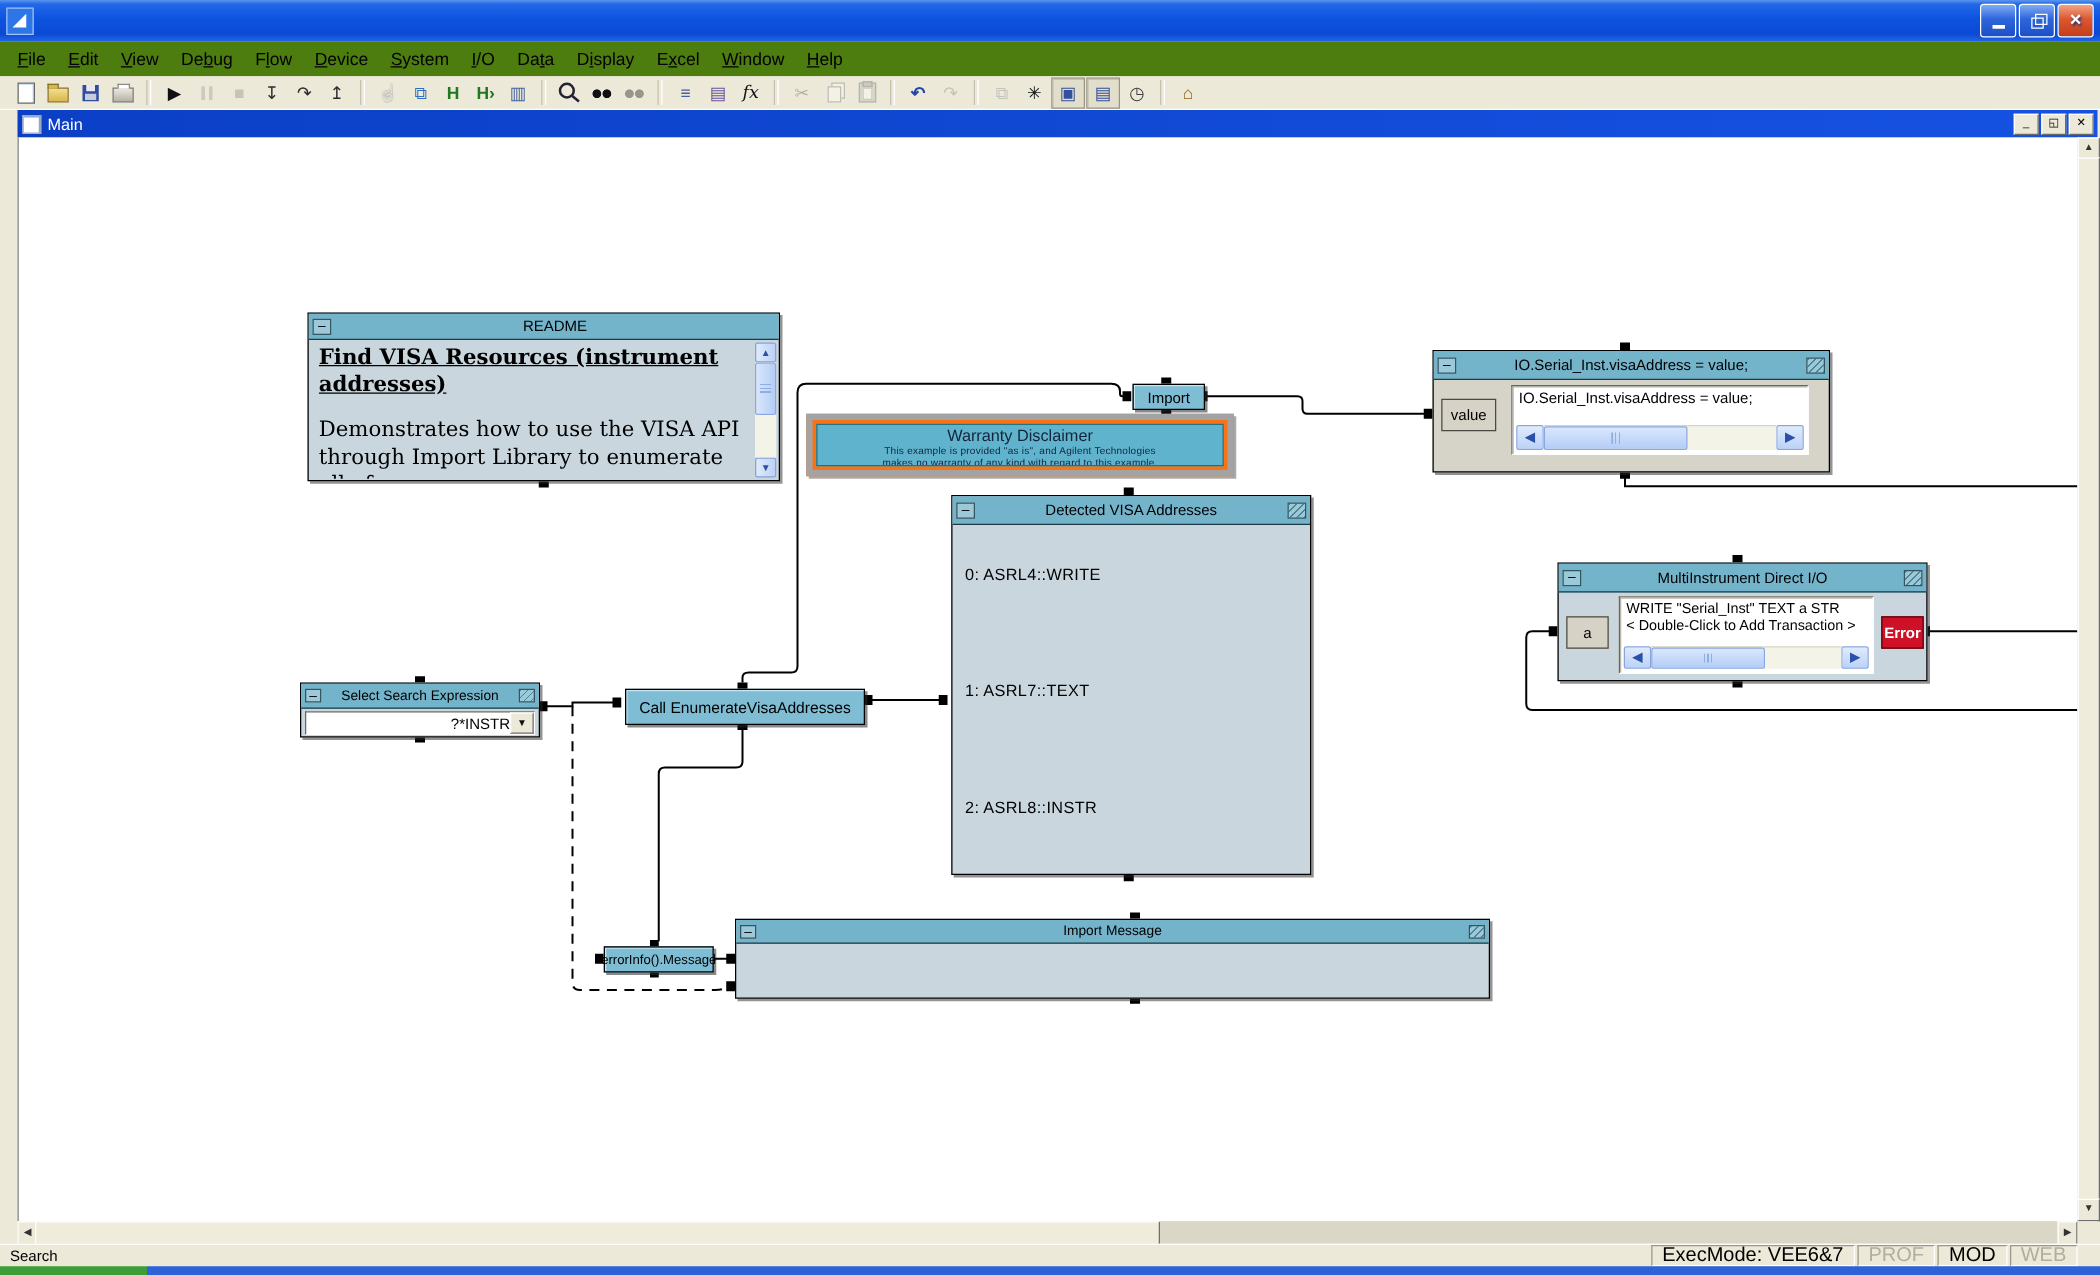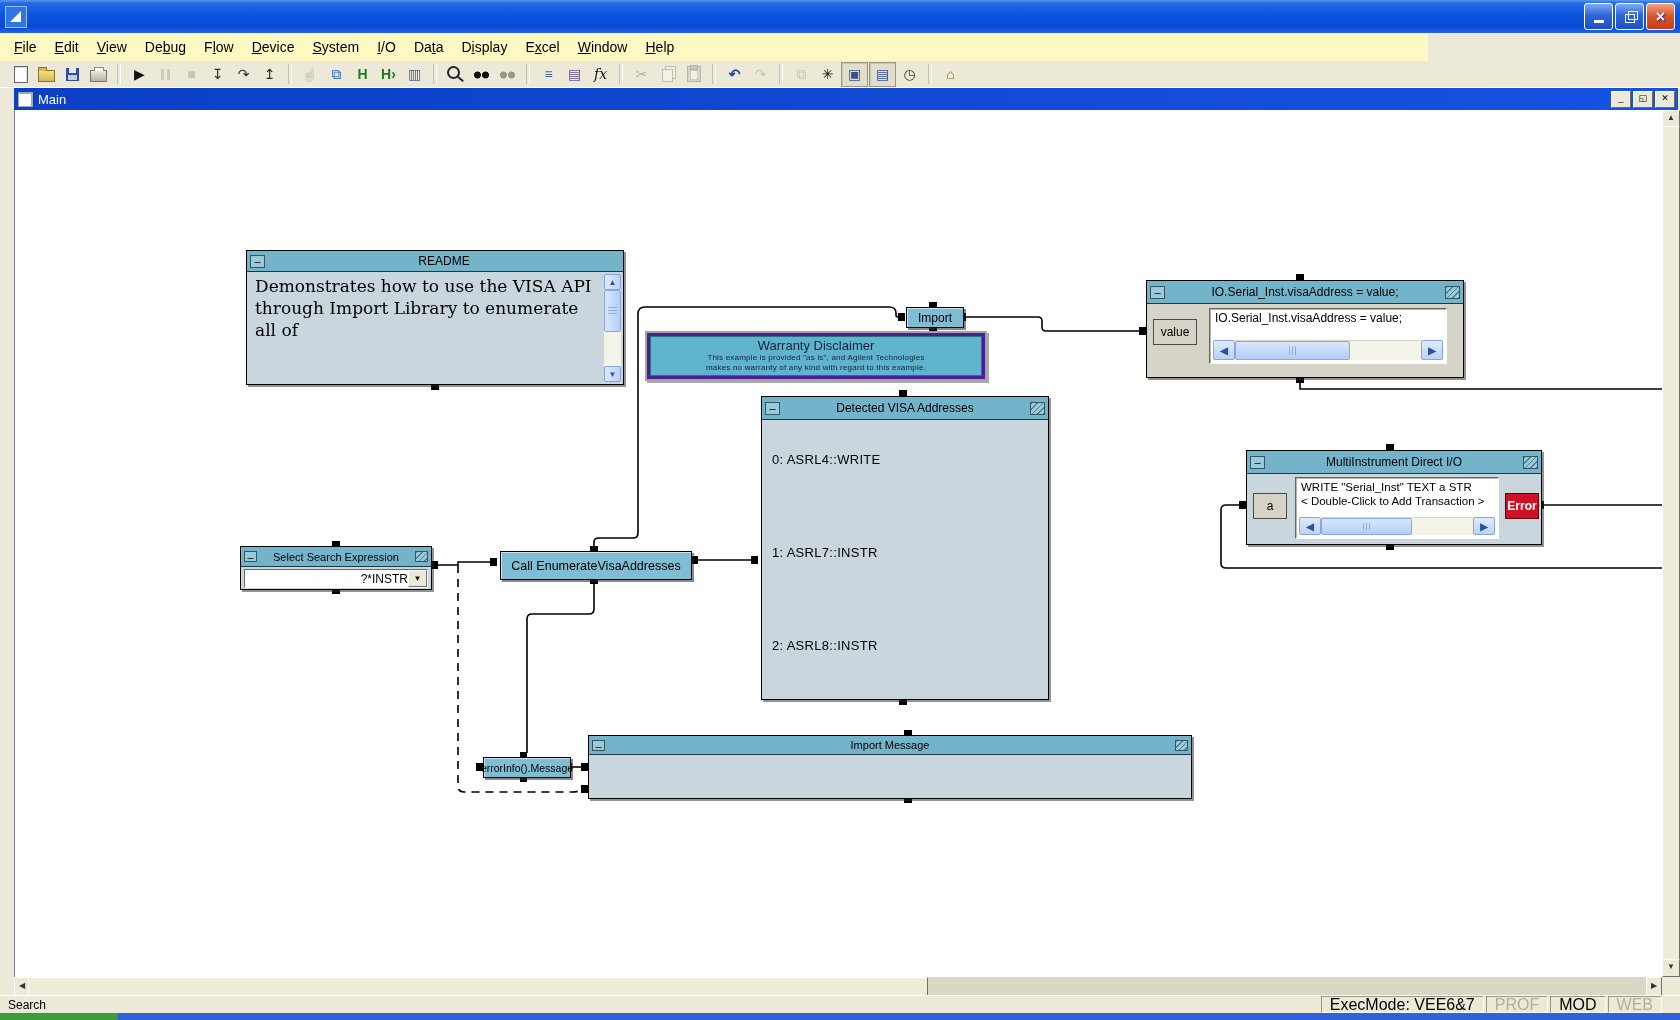--- a/index.html
+++ b/index.html
@@ -16,21 +16,21 @@
     border-top:11px solid #fff;border-left:11px solid transparent;transform:rotate(90deg)}
   .win-controls{margin-left:auto;display:flex;gap:2px;padding-right:5px}
   .win-btn{width:27px;height:25px;border-radius:3px;border:1px solid #fff;
     background:linear-gradient(180deg,#7FACF4,#2E66DA 45%,#1C4FC6);
     display:flex;align-items:center;justify-content:center;color:#fff}
   .win-btn.close{background:linear-gradient(180deg,#F2A384,#DC5830 45%,#C43D18);font-size:16px;font-weight:bold}
   .g-min{width:10px;height:3px;background:#fff;margin-top:10px}
   .g-restore{width:8px;height:7px;border:1px solid #fff;position:relative;margin-top:3px}
   .g-restore::before{content:"";position:absolute;left:2px;top:-4px;width:8px;height:7px;border:1px solid #fff}
 
-  .menubar{position:absolute;left:0;top:33px;width:1428px;height:28px;background:#fef9c3;
+  .menubar{position:absolute;left:0;top:33px;width:1680px;height:28px;background:#4d7c0f;
     display:flex;align-items:center;padding-left:5px;box-sizing:border-box;font-size:14px}
   .menu-item{padding:4px 9px;white-space:nowrap}
 
   .toolbar{position:absolute;left:0;top:61px;width:1680px;height:27px;background:#ECE9D8;
     display:flex;align-items:center;padding-left:8px;box-sizing:border-box;gap:1px;
     border-bottom:1px solid #fff}
   .tbtn{width:25px;height:23px;display:flex;align-items:center;justify-content:center;flex:0 0 auto}
   .tbtn.boxed{border:1px solid #9a9684;background:#E2DECC;box-shadow:inset 1px 1px 0 #c9c5b2}
   .tsep{width:2px;height:20px;border-left:1px solid #C5C1AE;border-right:1px solid #fff;margin:0 5px;flex:0 0 auto}
   .glyph{font-size:14px;line-height:1}
@@ -117,21 +117,21 @@
   .ytrack{flex:1;background:#F4F3E8;position:relative}
   .ythumb{position:absolute;left:0;right:0;background:linear-gradient(90deg,#DAE7FC,#B4CDF6);
     border:1px solid #88A8E4;border-radius:2px;box-sizing:border-box}
   .ythumb::after{content:"";position:absolute;top:50%;left:3px;right:3px;height:8px;margin-top:-4px;
     background:repeating-linear-gradient(180deg,#8FAFE4 0 1px,transparent 1px 3px)}
 
   
   .readme-body{position:absolute;left:8px;top:24px;right:26px;bottom:1px;overflow:hidden;
     font-family:"DejaVu Serif","Liberation Serif",serif;font-size:17px;line-height:22px}
   .readme-head{font-weight:bold;text-decoration:underline;margin-bottom:14px}
-  .warranty-outer{position:absolute;border:2px solid #a3a3a3;background:#4c1d95;padding:3px;box-sizing:border-box;
+  .warranty-outer{position:absolute;border:5px solid #a3a3a3;background:#f97316;padding:3px;box-sizing:border-box;
     box-shadow:2px 2px 0 rgba(40,40,40,.4)}
   .warranty-inner{width:100%;height:100%;background:#5FB3CC;border:1px solid #23707F;box-sizing:border-box;
     text-align:center;color:#14233B;overflow:hidden}
   .warranty-title{font-size:13px;margin-top:1px}
   .warranty-line{font-size:8px;line-height:10px;letter-spacing:.2px}
   .dd{position:absolute;background:#fff;border:1px solid;border-color:#6a675c #fff #fff #6a675c;display:flex;box-sizing:border-box}
   .dd-value{flex:1;text-align:right;font-size:12px;line-height:18px}
   .dd-btn{width:17px;background:#ECE9D8;border:1px solid;border-color:#fff #6f6f6f #6f6f6f #fff;
     font-size:8px;text-align:center;line-height:16px;color:#111}
   .list-item{position:absolute;font-size:13px;letter-spacing:.3px}
@@ -336,20 +336,21 @@
       <rect x="581" y="785" width="7" height="8"></rect>
   </g>
 </svg>
 
 <div class="vbox" style="left:246px;top:250px;width:378px;height:135px">
   <div class="vtitle">
     <div class="bx-min">–</div>
     <div class="t">README</div>
   </div>
   <div class="readme-body">
+    <div class="readme-head">Find VISA Resources (instrument addresses)</div>
     <div>Demonstrates how to use the VISA API through Import Library to enumerate all of</div>
   </div>
   <div class="yscroll" style="right:2px;top:23px;bottom:2px">
     <div class="ybtn">▲</div>
     <div class="ytrack">
         <div class="ythumb" style="top:0;height:42px"></div>
       </div>
     <div class="ybtn">▼</div>
   </div>
 </div>
@@ -387,21 +388,21 @@
   </div>
 </div>
 
 <div class="vbox" style="left:761px;top:396px;width:288px;height:304px">
   <div class="vtitle" style="height:22px">
     <div class="bx-min">–</div>
     <div class="t">Detected VISA Addresses</div>
     <div class="bx-grip"></div>
   </div>
   <div class="list-item" style="left:10px;top:55px">0: ASRL4::WRITE</div>
-  <div class="list-item" style="left:10px;top:148px">1: ASRL7::INSTR</div>
+  <div class="list-item" style="left:10px;top:148px">1: ASRL7::TEXT</div>
   <div class="list-item" style="left:10px;top:241px">2: ASRL8::INSTR</div>
 </div>
 
 <div class="vbox" style="left:1246px;top:450px;width:296px;height:95px">
   <div class="vtitle" style="height:22px">
     <div class="bx-min">–</div>
     <div class="t">MultiInstrument Direct I/O</div>
     <div class="bx-grip"></div>
   </div>
   <div class="terminal" style="left:6px;top:42px;width:34px;height:26px">

